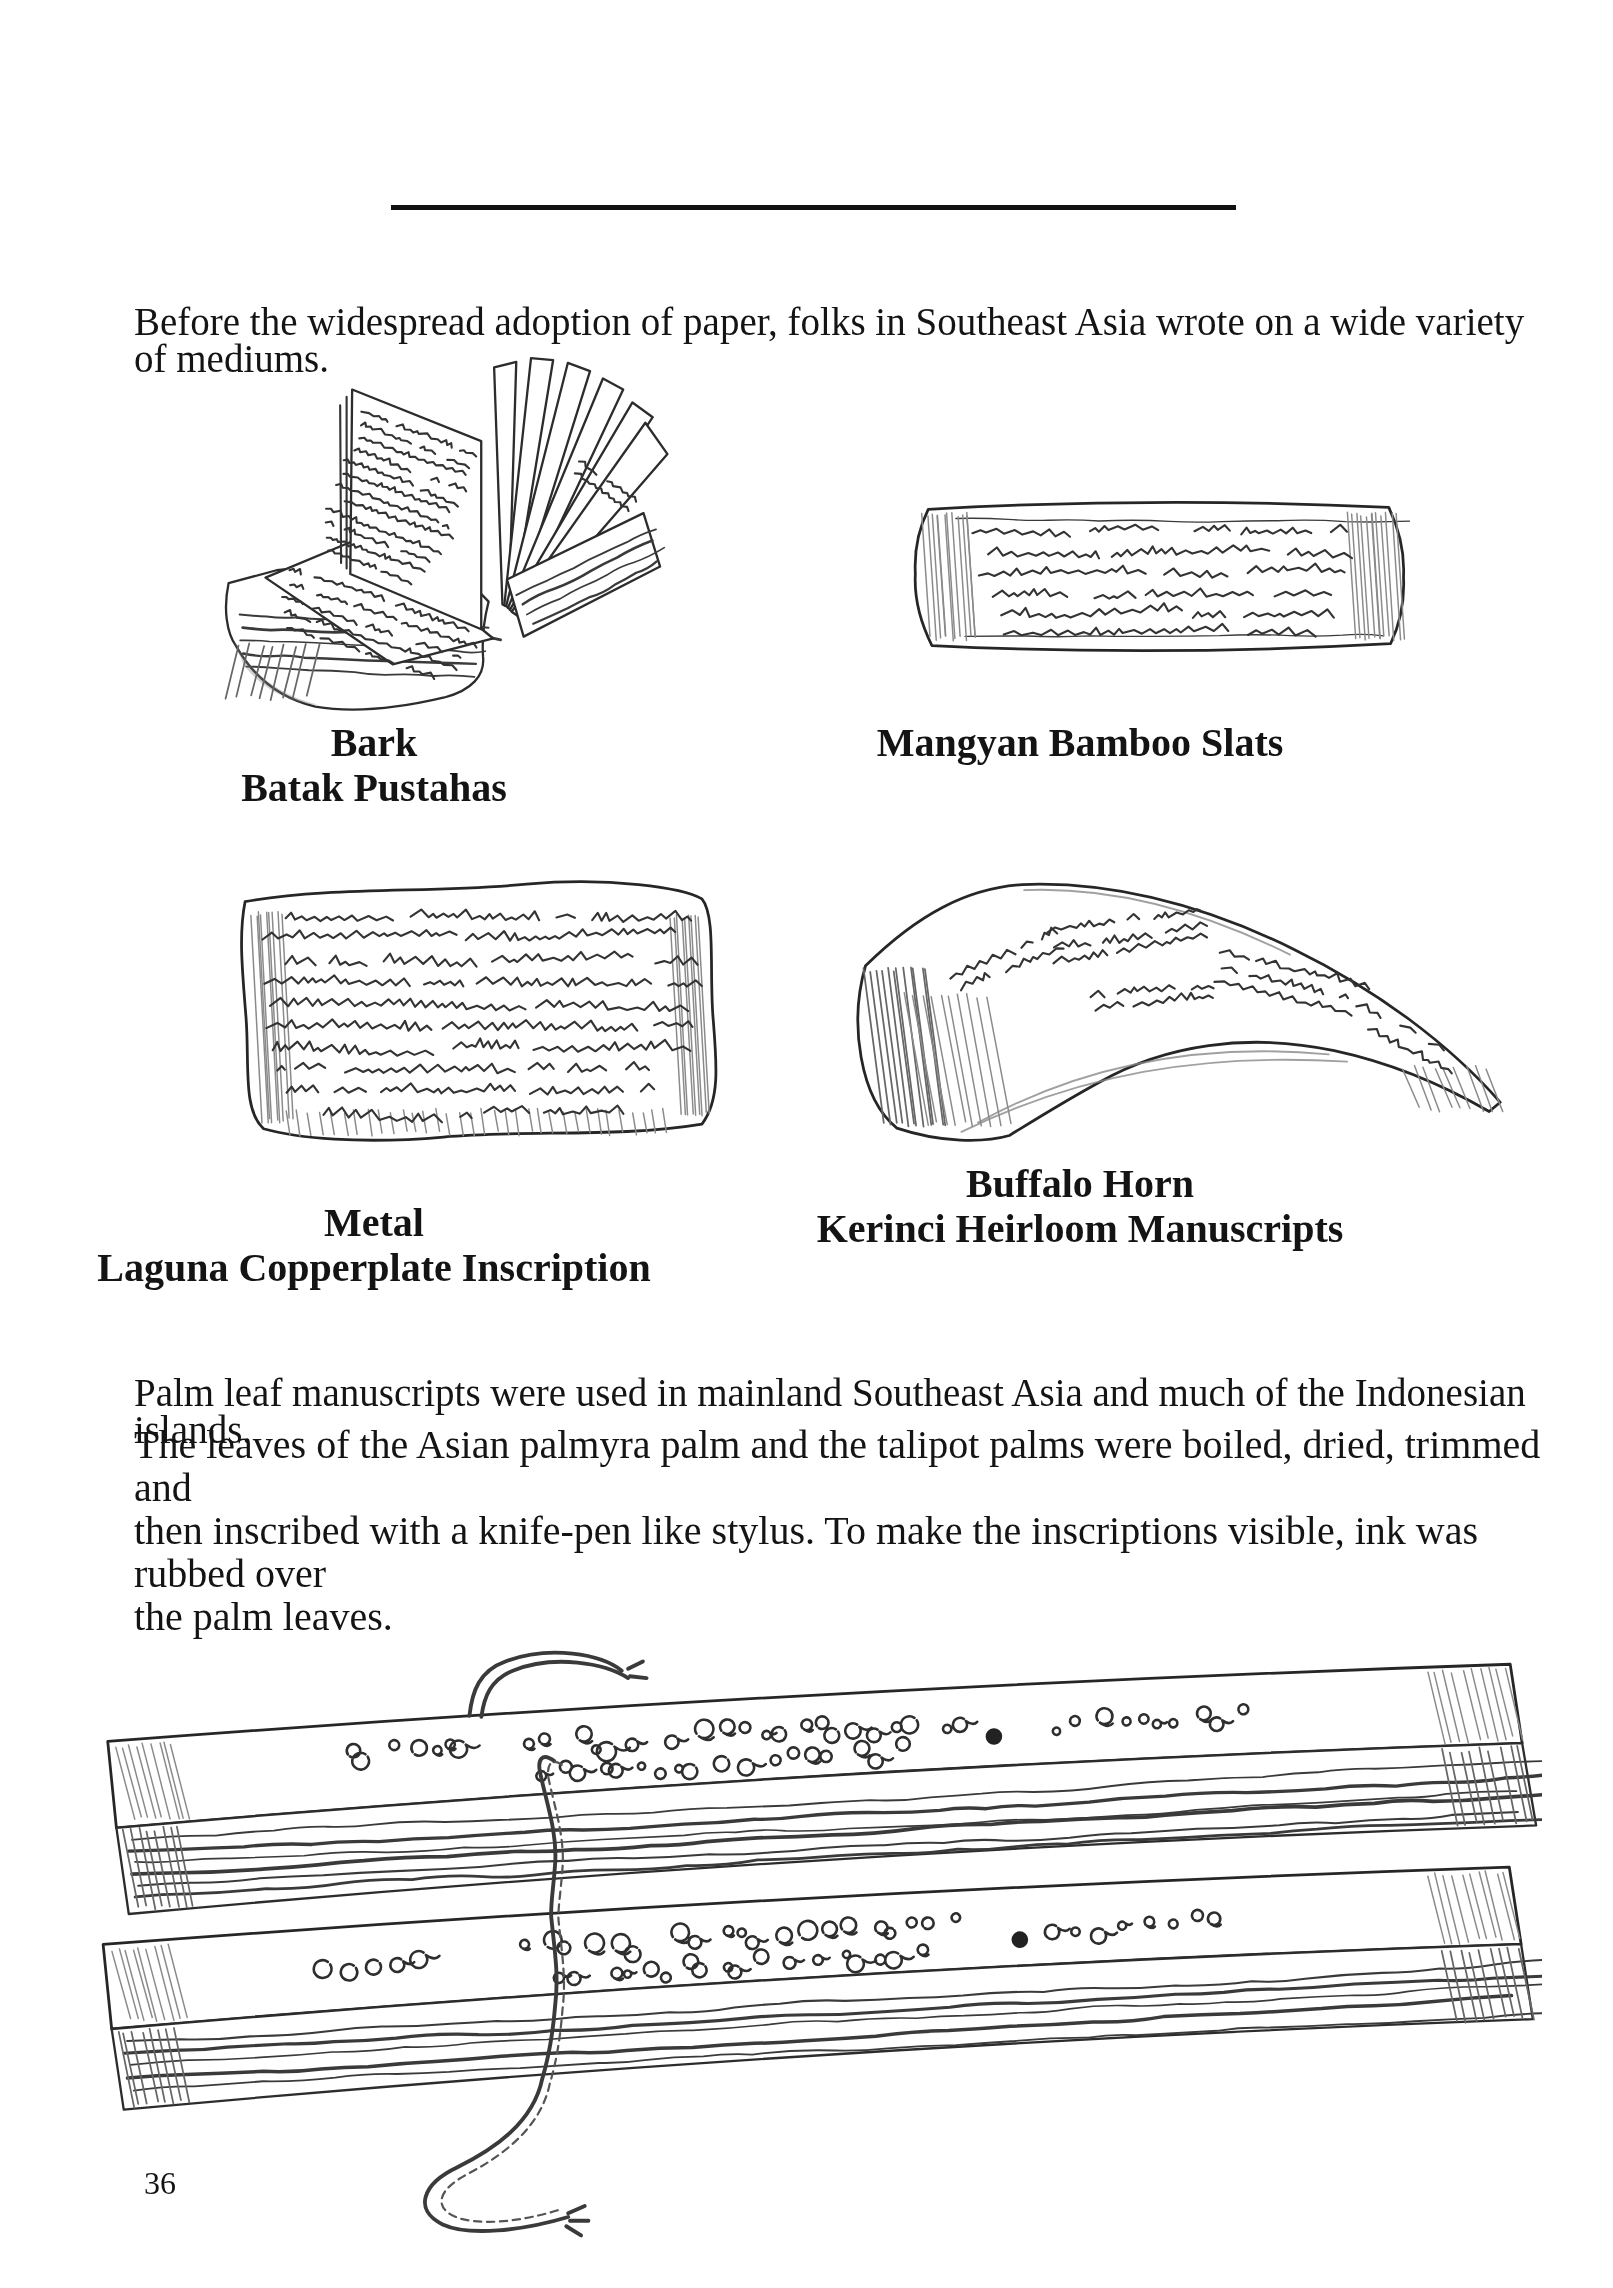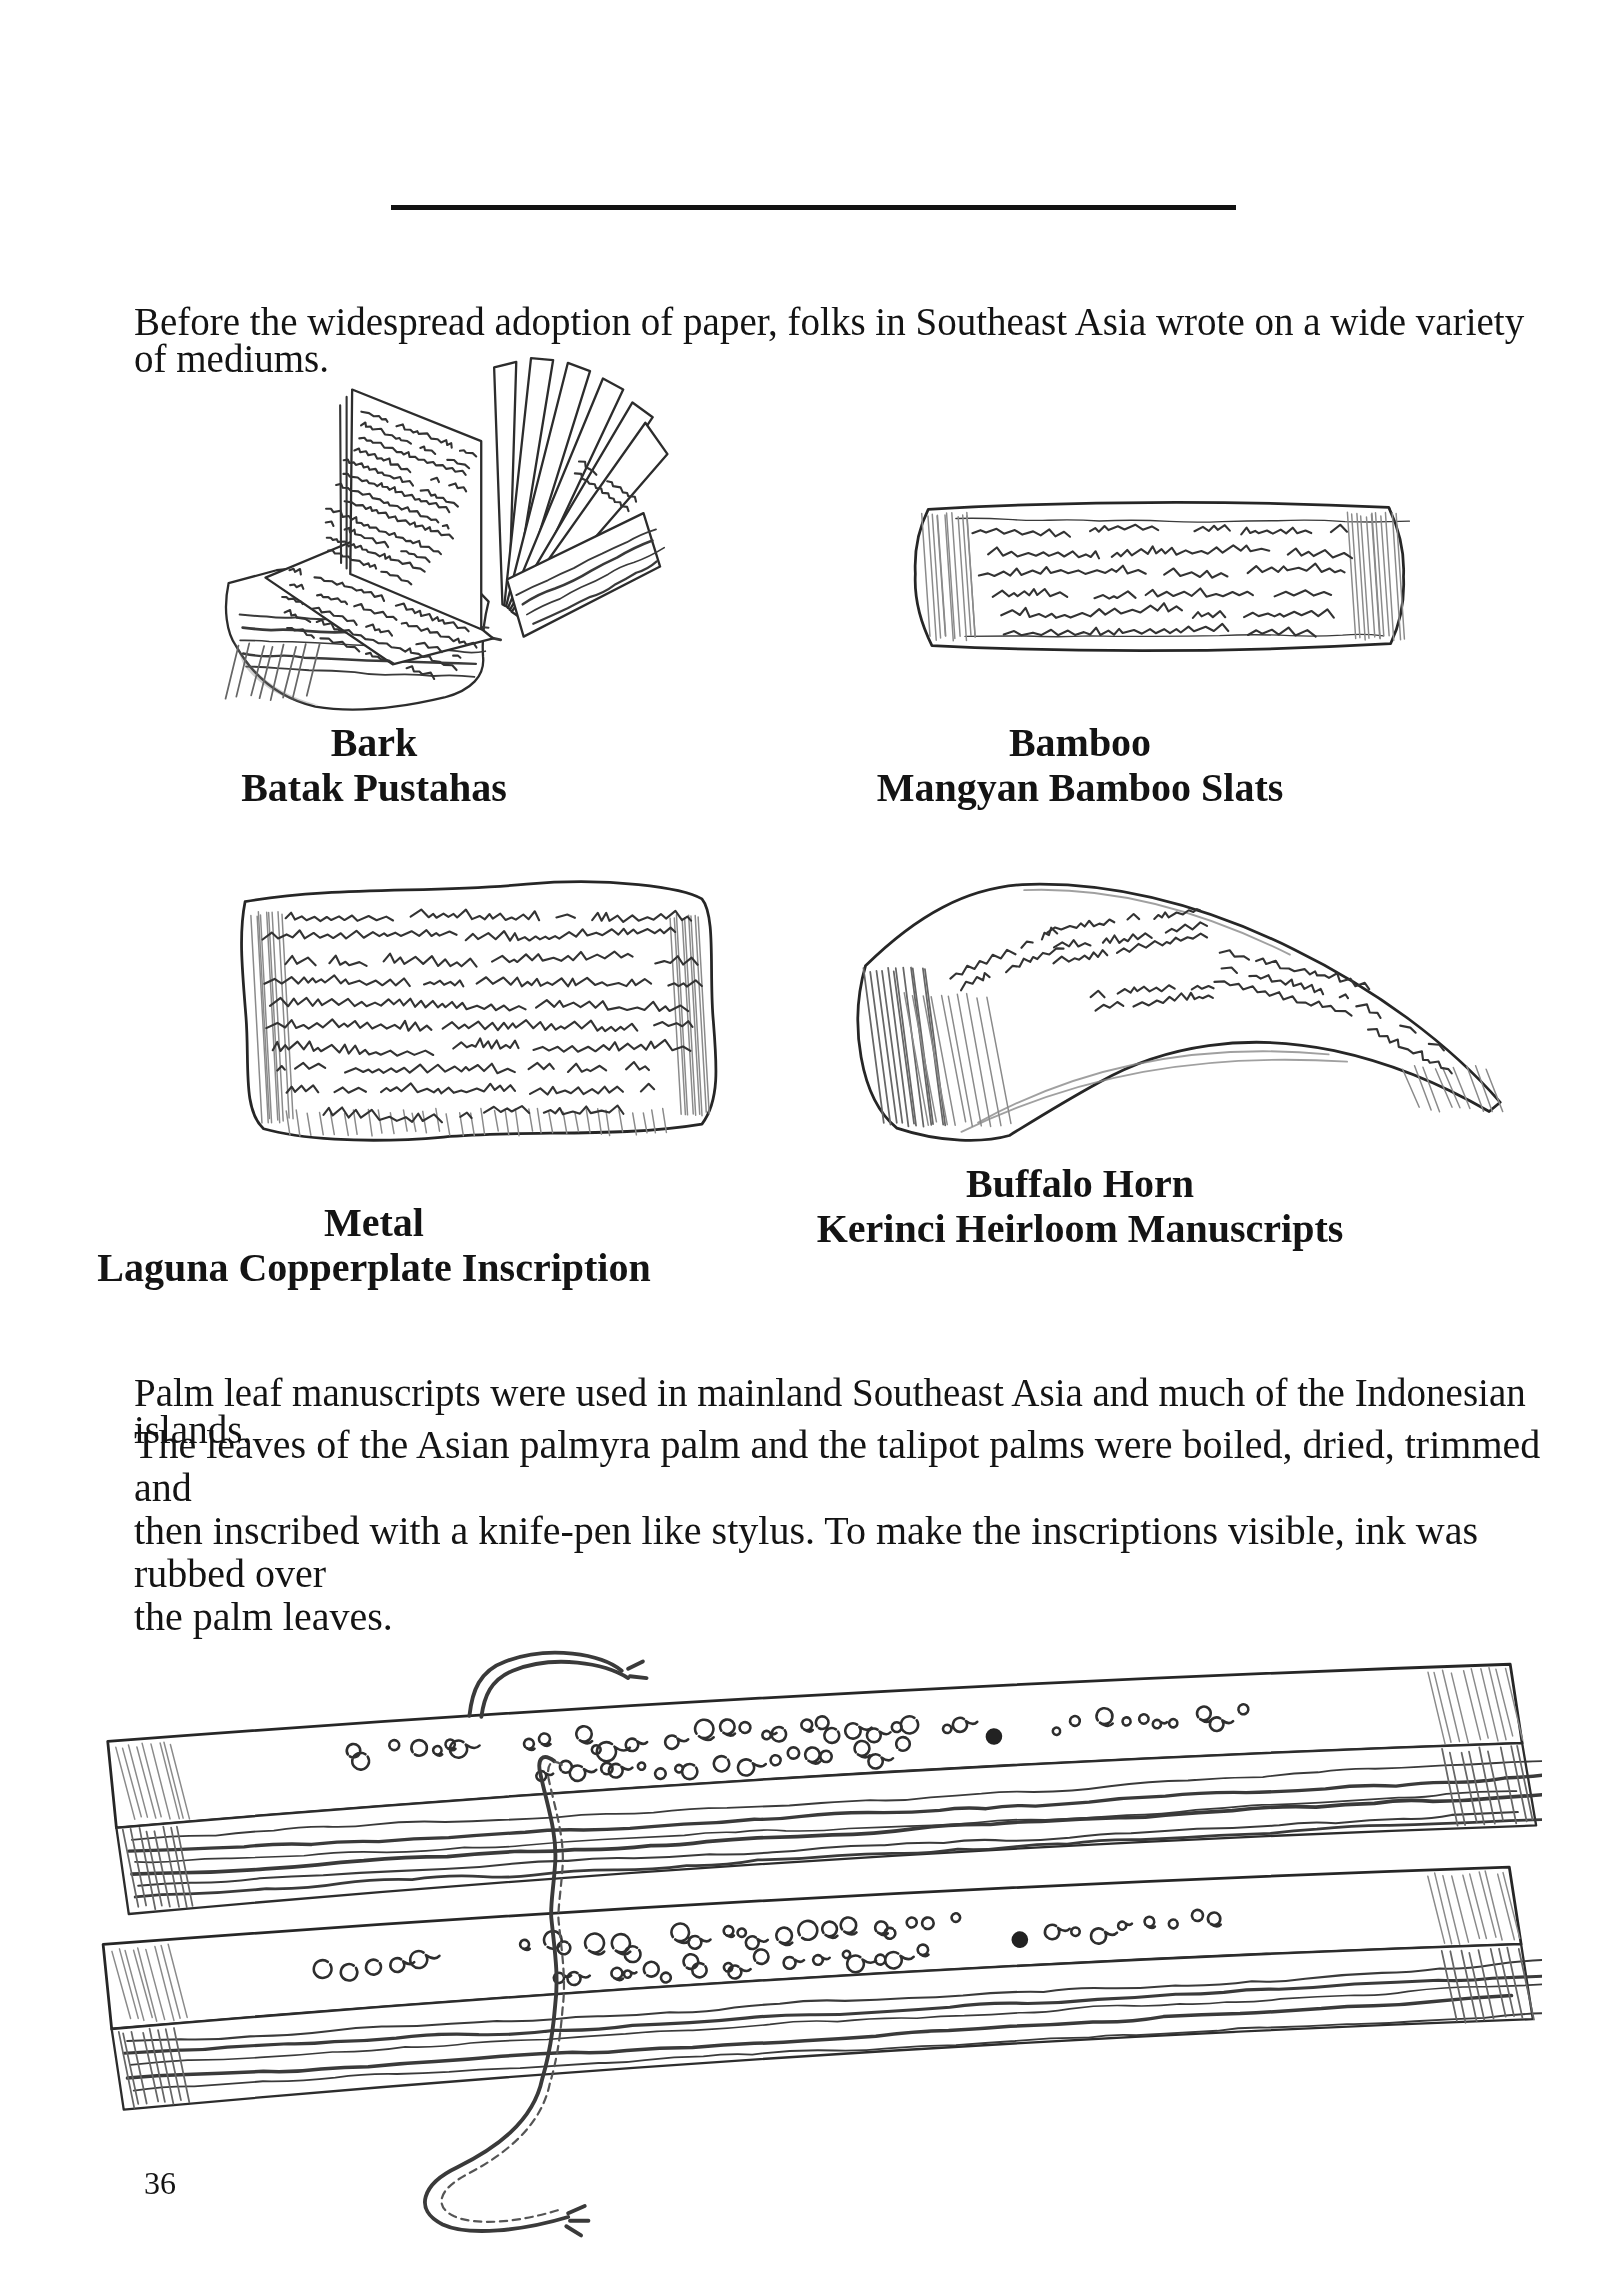--- a/index.html
+++ b/index.html
@@ -152,21 +152,20 @@
     <g>
       <path class="sk" d="M78,48 l8.7,-3.3 l6.1,2.6 l11.4,-4.1 l8.0,5.3 l11.8,-3.9 l8.2,4.9 l11.7,-3.5 l8.2,4.4 l9.4,-6.5 l6.6,7.5 l9.3,-5.0 l6.5,5.4 M193.1,47.8 M205.7,45.8 l5.6,-3.4 l3.9,3.9 l6.2,-6.0 l4.3,4.3 l10.2,-4.1 l7.2,3.4 l11.7,-5.1 l8.2,5.4 l9.8,-3.6 l6.9,4.0 M301.3,50.5 M319.1,45.8 l9.1,-4.7 l6.4,4.5 l5.7,-5.7 l4.0,4.4 l7.7,-5.0 l5.4,5.9 M369.9,49.3 l5.7,-7.3 l4.0,5.8 l5.3,-2.3 l3.7,2.5 l9.2,-2.9 l6.4,3.4 l8.5,-4.4 l5.9,4.1 l7.1,-6.2 l5.0,6.1 l8.9,-3.0 l6.2,2.7 M467.2,46.8 l10.2,-8.0 l7.2,7.6"></path>
       <path class="sk" d="M95,71 l9.5,-7.5 l6.6,8.9 l9.3,-4.3 l6.5,5.2 l11.8,-3.7 l8.3,2.8 l8.2,-3.7 l5.8,3.9 l9.8,-3.7 l6.8,4.4 l9.3,-5.5 l6.5,6.2 l7.7,-3.0 l5.4,2.8 l5.2,-6.2 l3.7,7.7 M229.3,73.6 l5.8,-4.4 l4.0,3.9 l7.0,-6.9 l4.9,5.9 l10.2,-6.8 l7.2,5.1 l5.3,-8.1 l3.7,7.6 l5.9,-4.6 l4.1,4.7 l7.1,-6.2 l4.9,7.5 l10.2,-4.7 l7.1,3.5 l9.9,-2.7 l6.9,2.9 l9.5,-6.9 l6.6,5.8 l11.6,-8.1 l8.1,5.9 l6.2,-5.6 l4.3,6.1 l12.0,-2.6 l8.4,2.1 M420.4,71.3 l8.7,-6.7 l6.1,7.8 l7.8,-4.3 l5.4,4.7 l12.3,-6.5 l8.6,8.1 l12.2,-4.9 l8.6,5.5"></path>
       <path class="sk" d="M85,94 l9.9,-2.4 l6.9,2.8 l10.2,-4.8 l7.1,4.4 l7.0,-7.6 l4.9,6.9 l12.3,-4.7 l8.6,3.4 l6.5,-7.3 l4.6,6.5 l11.2,-3.1 l7.8,3.4 l10.9,-3.1 l7.6,3.8 l12.8,-3.9 l9.0,2.8 l7.0,-4.2 l4.9,3.0 l7.2,-6.6 l5.0,8.4 l11.6,-3.7 l8.1,4.0 M286.2,93.0 l10.2,-6.7 l7.2,8.2 l12.6,-4.0 l8.8,5.0 l7.7,-6.6 l5.4,7.4 l9.8,-4.9 l6.9,3.6 M376.8,91.3 l9.3,-7.6 l6.5,6.5 l10.2,-5.0 l7.1,4.9 l5.9,-6.1 l4.1,4.3 l12.3,-2.8 l8.6,3.3 l9.5,-7.8 l6.7,9.1 l8.6,-3.8 l6.0,4.1 l6.1,-2.3 l4.3,2.4"></path>
       <path class="sk" d="M100,117 l10.3,-6.7 l7.2,6.2 l5.6,-3.5 l3.9,3.4 l7.4,-5.4 l5.2,4.4 l5.1,-6.8 l3.6,6.5 l8.2,-6.5 l5.7,7.8 l11.0,-4.2 l7.7,5.0 M191.8,116.6 M210.5,118.5 l9.4,-3.3 l6.6,3.8 l5.0,-2.5 l3.5,1.9 l11.8,-7.3 l8.3,7.1 M266.1,115.1 l7.6,-5.5 l5.3,7.1 l10.1,-5.1 l7.1,4.6 l11.6,-4.7 l8.1,4.6 l9.5,-8.1 l6.6,8.9 l10.6,-2.8 l7.4,2.4 l10.4,-4.6 l7.3,3.4 l8.7,-3.8 l6.1,3.8 M406.1,116.6 l12.2,-5.0 l8.6,4.0 l12.8,-5.6 l8.9,5.7 l11.1,-3.9 l7.7,3.2"></path>
       <path class="sk" d="M90,139 M109.3,137.1 l11.9,-5.5 l8.3,5.2 l6.2,-7.7 l4.4,9.9 l10.1,-3.2 l7.1,3.3 l6.8,-3.7 l4.8,4.5 l9.2,-3.0 l6.4,2.7 l12.7,-5.0 l8.9,3.7 l9.5,-7.9 l6.6,6.0 l10.2,-6.5 l7.1,5.3 l12.2,-4.0 l8.5,2.9 l11.1,-7.5 l7.7,5.4 l7.0,-8.0 l4.9,8.9 l8.6,-5.5 l6.0,4.4 M317.4,139.9 l5.5,-6.2 l3.9,4.6 l7.2,-3.5 l5.0,4.3 l7.9,-6.5 l5.5,6.6 M372.9,139.1 l9.3,-4.8 l6.5,3.7 l10.1,-2.8 l7.1,3.1 l6.0,-2.8 l4.2,3.0 l11.3,-5.2 l7.9,3.8 l10.7,-4.7 l7.5,5.7 l9.9,-7.5 l6.9,9.1"></path>
       <path class="sk" d="M112,158 l11.2,-3.7 l7.8,4.4 l12.7,-2.7 l8.9,2.6 l10.8,-5.8 l7.5,5.9 l10.8,-5.0 l7.6,4.7 l9.7,-3.0 l6.8,2.6 l6.5,-7.4 l4.6,7.9 l8.7,-4.7 l6.1,4.4 l5.5,-6.3 l3.9,4.5 l12.3,-3.3 l8.6,4.0 l8.8,-4.9 l6.2,4.4 l9.1,-4.4 l6.4,4.2 l6.9,-4.3 l4.8,3.7 l8.4,-6.4 l5.9,5.0 l12.7,-4.9 l8.9,4.7 l9.2,-7.7 l6.4,7.7 M377.2,158.5 l9.0,-5.1 l6.3,3.7 l10.6,-4.3 l7.4,5.2 l10.7,-7.6 l7.5,8.6 l12.9,-5.8 l9.1,7.1"></path>
     </g>
   </svg>
   <div class="cap" style="left:803px;top:720px">
-    <div>Bamboo</div>
     <div>Mangyan Bamboo Slats</div>
   </div>
 
   <svg class="fig" style="left:222px;top:860px" width="503" height="291" viewBox="0 0 545 315">
     <path class="ol" stroke-width="3.4" d="M25,45 C120,28 230,36 330,26 C420,18 500,30 520,42 C535,60 528,120 532,170 C536,220 540,260 520,286 C430,301 330,292 240,300 C150,308 80,301 45,291 C22,270 30,220 26,170 C22,120 18,80 25,45 Z"></path>
     <g class="ht">
         <line x1="31.3" y1="60.1" x2="43.3" y2="284.8"></line>
         <line x1="38.1" y1="60.9" x2="50.1" y2="284.6"></line>
         <line x1="39.4" y1="55.9" x2="51.4" y2="279.9"></line>
         <line x1="41.7" y1="59.4" x2="53.7" y2="284.5"></line>

